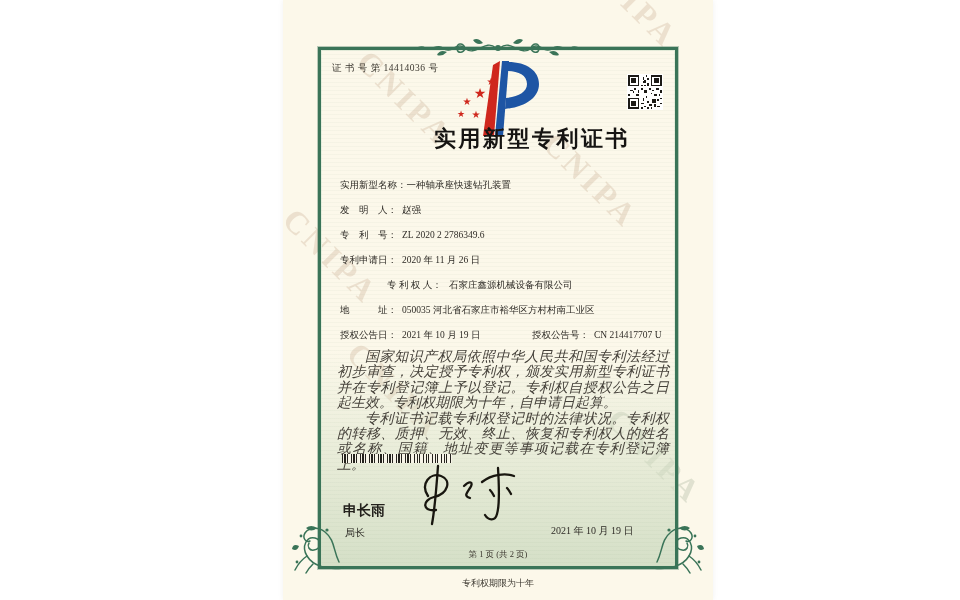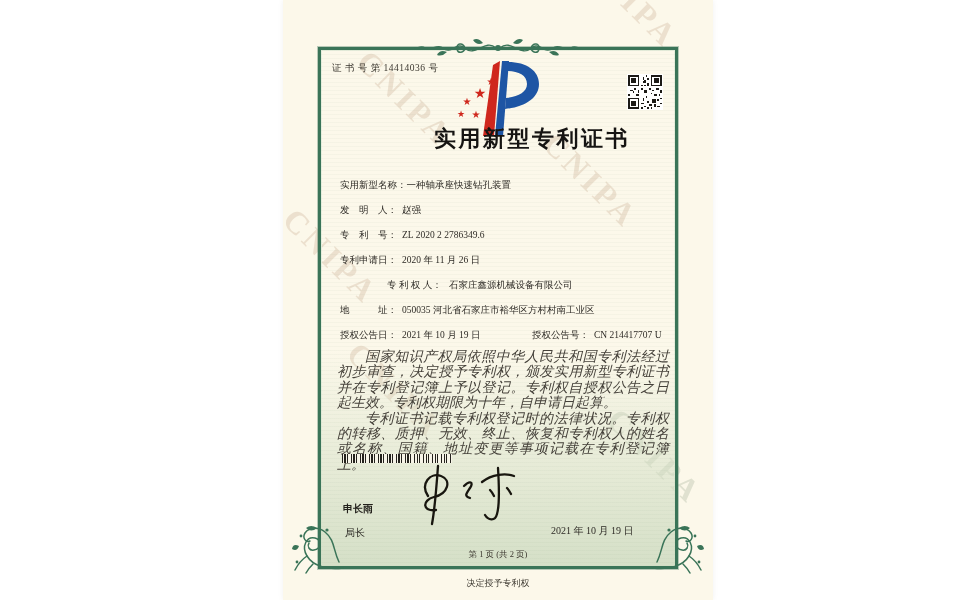--- a/index.html
+++ b/index.html
@@ -61,21 +61,21 @@
   
   .barcode { position:absolute; left:59px; top:454px; width:110px; height:9px;
              background:repeating-linear-gradient(90deg,
                #23211c 0 1px,  #f7f4e8 1px 2.5px,
                #23211c 2.5px 4.5px, #f7f4e8 4.5px 5.5px,
                #23211c 5.5px 6.5px, #f7f4e8 6.5px 9px); }
 
   .signer-title { position:absolute; left:62px; top:482px; font-size:10px;
                   font-weight:400; color:#23211c;
                   font-family:"Liberation Sans", sans-serif;margin-top:44px; }
-  .signer-name  { position:absolute; left:60px; top:502px; font-size:10px;
+  .signer-name  { position:absolute; left:60px; top:502px; font-size:14px;
                   font-weight:700; color:#23211c;
                   font-family:Liberation Sans, sans-serif; }
   .signature { position:absolute; left:125px; top:462px; width:125px; height:66px; }
 
   .issue-date { position:absolute; left:268px; top:524px; font-size:10px; color:#2e2b26; }
 
   .page-indicator { position:absolute; left:35px; top:549px; width:360px;
                     text-align:center; font-size:8.5px; color:#3a362e; }
   .footer-note { position:absolute; left:35px; top:577px; width:360px;
                  text-align:center; font-size:9px; color:#3a362e; }
@@ -266,16 +266,16 @@
         <path d="M74,20 C84,12 98,11 106,14"></path>
         <path d="M90,6 C91,22 92,42 89,52 C87,60 80,58 77,53"></path>
         <path d="M82,28 C84,30 85,32 86,34"></path>
         <path d="M99,26 C101,28 102,30 103,32"></path>
       </g>
     </svg>
 
     <div class="issue-date">2021 年 10 月 19 日</div>
 
     <div class="page-indicator">第 1 页 (共 2 页)</div>
-    <div class="footer-note">决定授予专利权</div>
+    <div class="footer-note">专利权期限为十年</div>
 
   </div>
 </div>
 
 </body></html>

